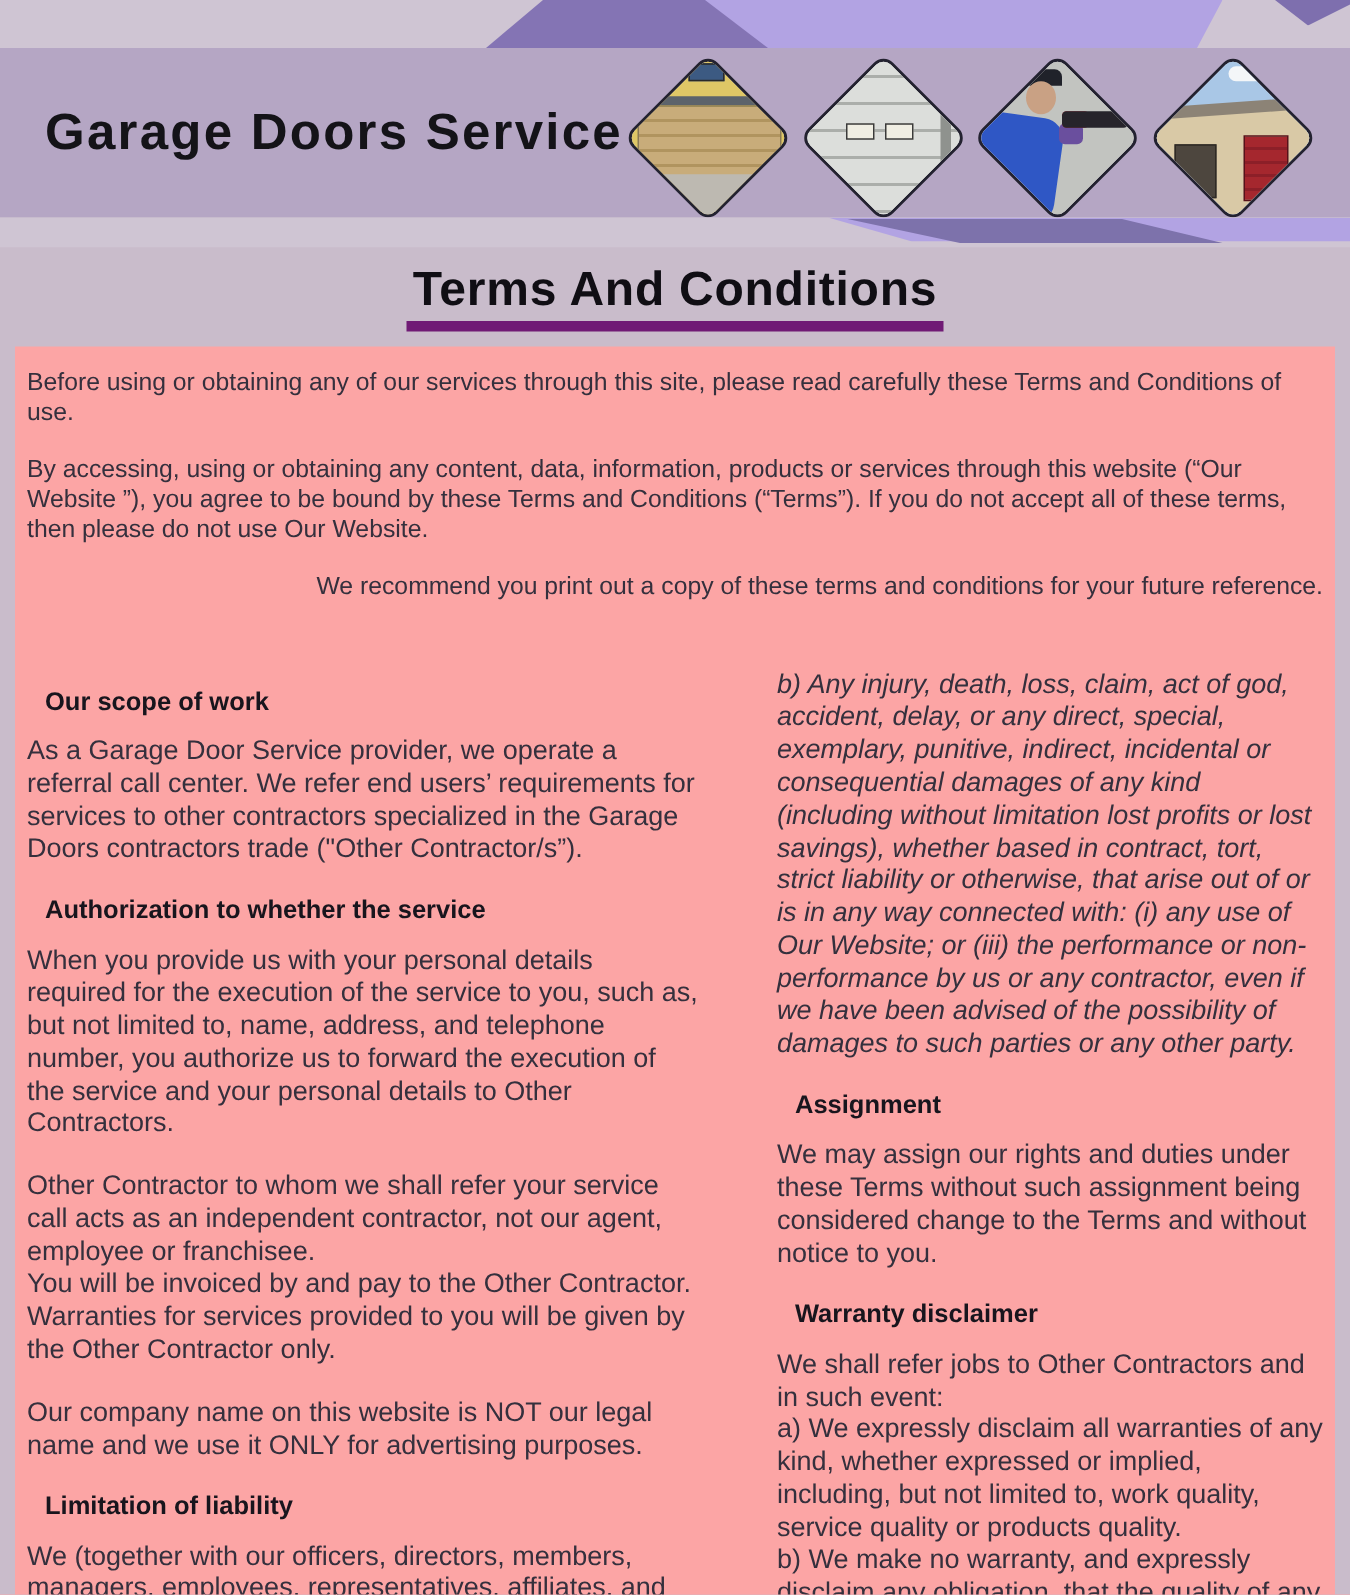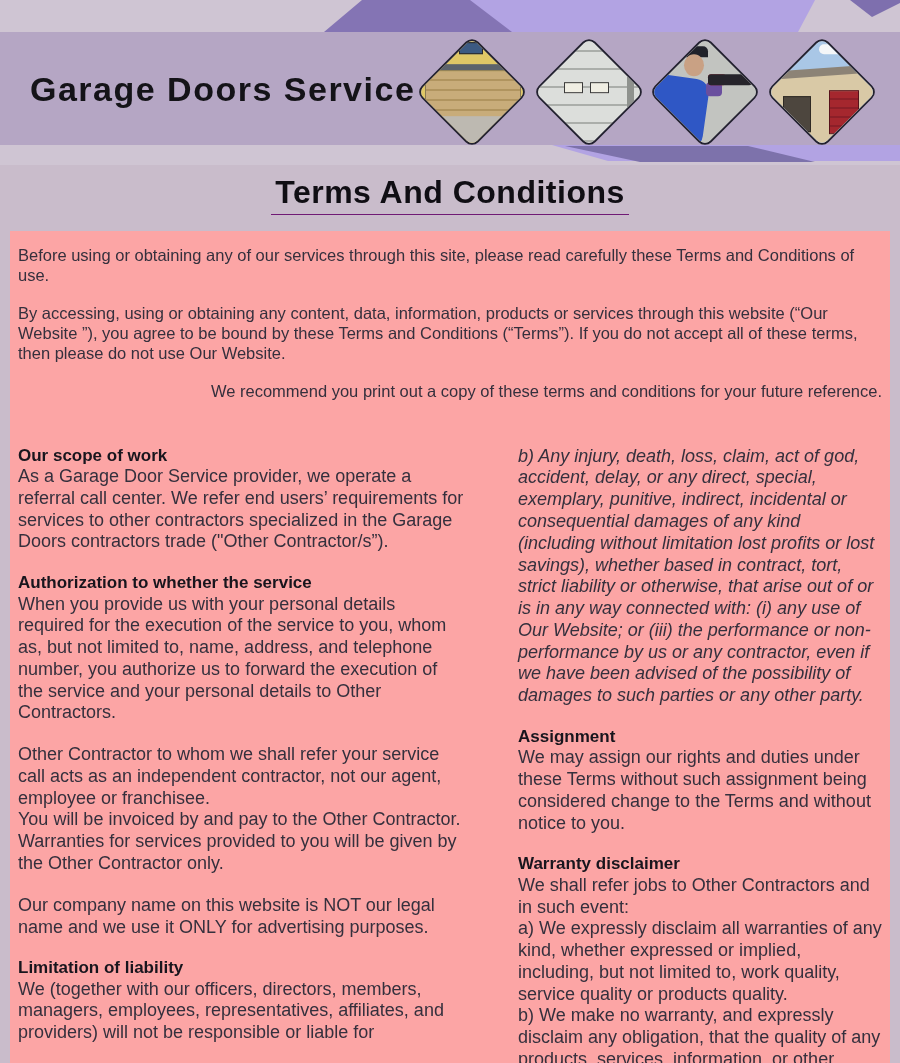--- a/index.html
+++ b/index.html
@@ -59,32 +59,32 @@
     background:repeating-linear-gradient(180deg,#a5272e 0 7px,#8c1f28 7px 9px);}
   
   .deco-strip{position:relative;width:900px;height:20px;background:#cfc5d3;overflow:hidden;}
   .deco-light{background:#b2a3e3;clip-path:polygon(552px 0,900px 0,900px 16px,608px 16px);}
   .deco-dark{background:#7d72ab;clip-path:polygon(565px 1px,748px 1px,815px 17px,640px 17px);}
   
   .main{position:relative;width:900px;height:898px;background:#c9bccb;}
   .page-title-wrap{text-align:center;padding-top:9px;height:46px;}
   .page-title{
     display:inline-block;margin:0;font-size:32px;font-weight:800;color:#100e14;
-    letter-spacing:0.5px;border-bottom:1px solid #701a75;padding:0 4px 3px 4px;
+    letter-spacing:0.5px;border-bottom:7px solid #701a75;padding:0 4px 3px 4px;
   }
   .panel{
     margin:11px 10px 0 10px;height:1015px;box-sizing:border-box;
     background:#fca5a5;border-radius:0;padding:15px 8px 0 8px;overflow:hidden;
   }
   .panel p{margin:0;white-space:pre-line;}
   .intro{font-size:16.5px;line-height:1.21;color:#35303d;margin-bottom:18px !important;}
   .intro:last-of-type{margin-bottom:0 !important;text-align:right;}
   .cols{display:grid;grid-template-columns:448px 1fr;column-gap:52px;margin-top:44px;}
   .sec{margin-bottom:20px;}
-  .sec h3{margin:0;font-size:17px;font-weight:700;color:#18151d;line-height:1.2;}
+  .sec h3{margin:12px;font-size:17px;font-weight:700;color:#18151d;line-height:1.2;}
   .sec p{font-size:18px;line-height:1.21;color:#35303d;}
   .col-right .first{font-style:italic;}
 </style>
 </head>
 <body>
 
 <div class="top-strip">
   <div class="shape top-light"></div>
   <div class="shape top-dark"></div>
   <div class="shape top-corner"></div>
@@ -149,21 +149,21 @@
     <p class="intro">We recommend you print out a copy of these terms and conditions for your future reference.</p>
 
     <div class="cols">
       <div class="col-left">
         <div class="sec">
           <h3>Our scope of work</h3>
           <p>As a Garage Door Service provider, we operate a referral call center. We refer end users’ requirements for services to other contractors specialized in the Garage Doors contractors trade ("Other Contractor/s”).</p>
         </div>
         <div class="sec">
           <h3>Authorization to whether the service</h3>
-          <p>When you provide us with your personal details required for the execution of the service to you, whom as, but not limited to, name, address, and telephone number, you authorize us to forward the execution of the service and your personal details to Other Contractors.</p>
+          <p>When you provide us with your personal details required for the execution of the service to you, such as, but not limited to, name, address, and telephone number, you authorize us to forward the execution of the service and your personal details to Other Contractors.</p>
         </div>
         <div class="sec">
           <p>Other Contractor to whom we shall refer your service call acts as an independent contractor, not our agent, employee or franchisee.
 You will be invoiced by and pay to the Other Contractor.
 Warranties for services provided to you will be given by the Other Contractor only.</p>
         </div>
         <div class="sec">
           <p>Our company name on this website is NOT our legal name and we use it ONLY for advertising purposes.</p>
         </div>
         <div class="sec">

